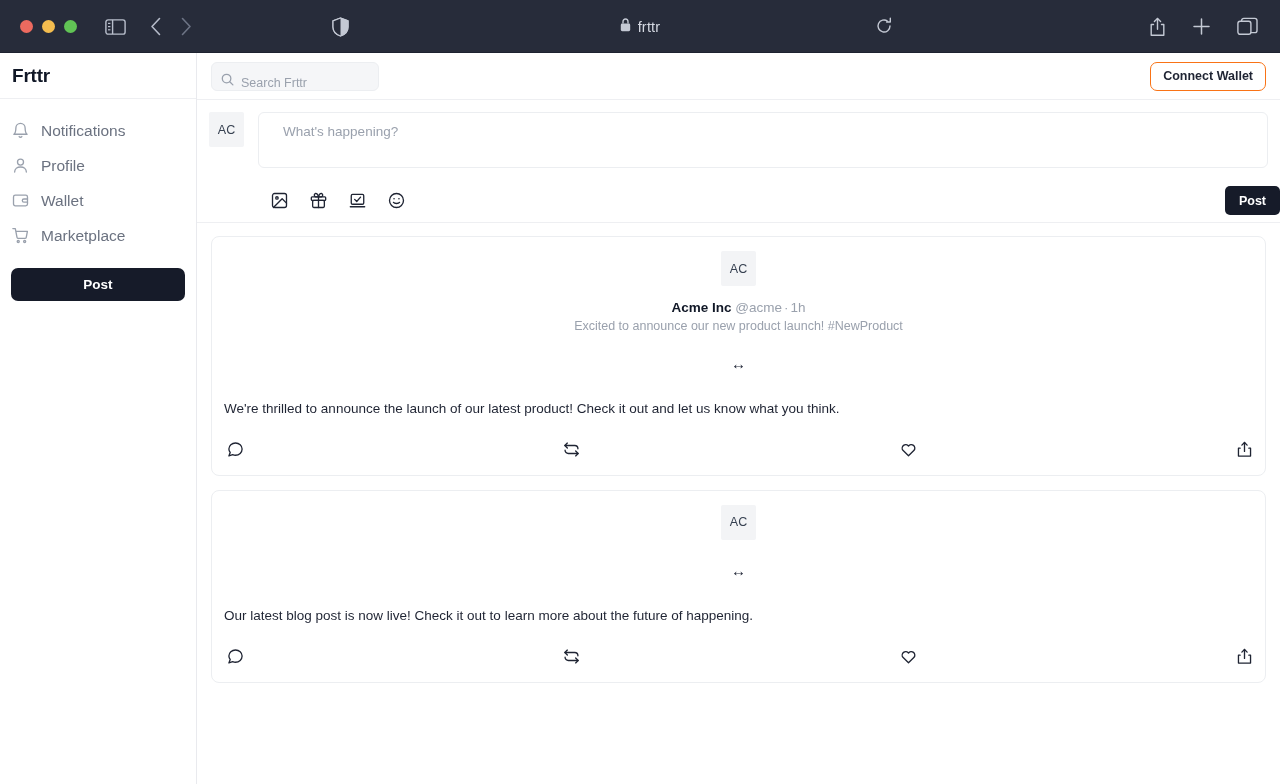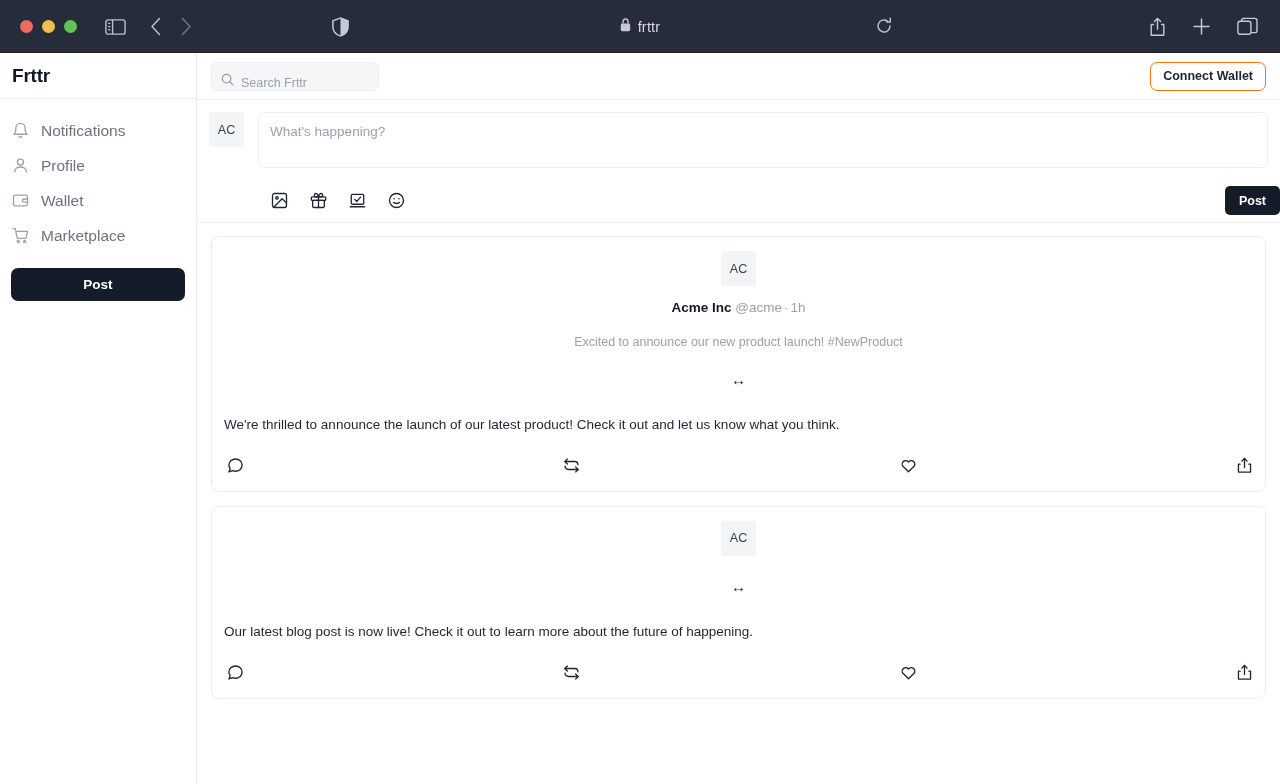--- a/index.html
+++ b/index.html
@@ -138,21 +138,21 @@
     background:#f3f4f6;
     display:flex; align-items:center; justify-content:center;
     font-size: 12.5px; color:#374151;
     border-radius: 2px;
   }
   .composer-field {
     flex:1;
     border: 1px solid #eceef1;
     border-radius: 6px;
     min-height: 56px;
-    padding: 9px 11px;
+    padding: 9px 24px;
   }
   .composer-field .ph { font-size: 13.5px; color:#9aa1ad; }
   .composer-bar {
     display:flex; align-items:center;
     padding: 11px 0 0 0;
     height: 54px;
   }
   .composer-actions { display:flex; align-items:center; gap: 22px; padding-left: 62px; }
   .cicon { color:#1f2433; cursor:pointer; display:flex; }
   .post-btn-main {
@@ -182,21 +182,21 @@
     width: 35px; height: 35px;
     background:#f3f4f6;
     display:flex; align-items:center; justify-content:center;
     font-size: 12.5px; color:#374151;
     border-radius: 2px;
   }
   .meta { margin-top: 14px; text-align:center; }
   .meta-line1 { font-size: 13.5px; color:#9aa1ad; }
   .meta-line1 .name { color:#111827; font-weight:bold; }
   .meta-line1 .sep { padding: 0 2px; }
-  .meta-line2 { font-size: 12.5px; color:#9aa1ad; margin-top: 20px; }
+  .meta-line2 { font-size: 12.5px; color:#9aa1ad; margin-top: 4px; }
   .broken-img {
     margin-top: 22px; margin-bottom: 0;
     display:flex; justify-content:center;
     color:#222838; font-size: 15px;
   }
   .card-body {
     margin-top: 28px;
     font-size: 13.5px; color:#1f2433;
     line-height: 1.4;
   }

